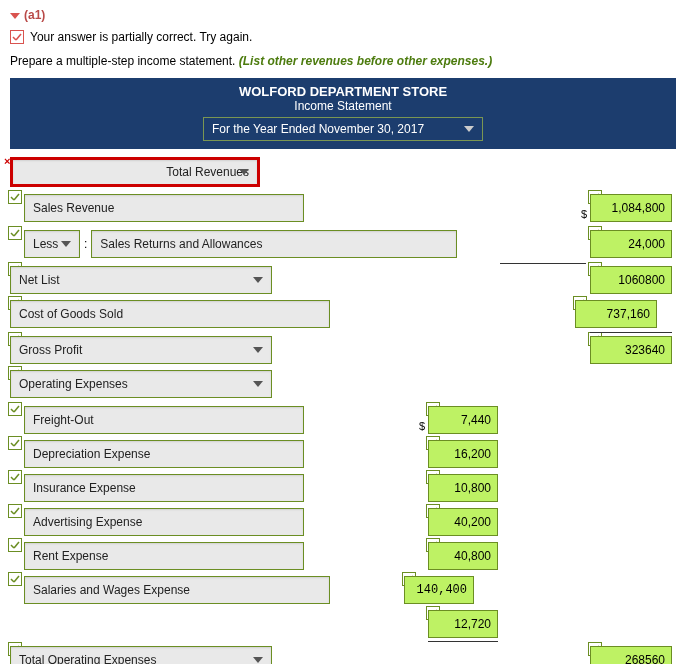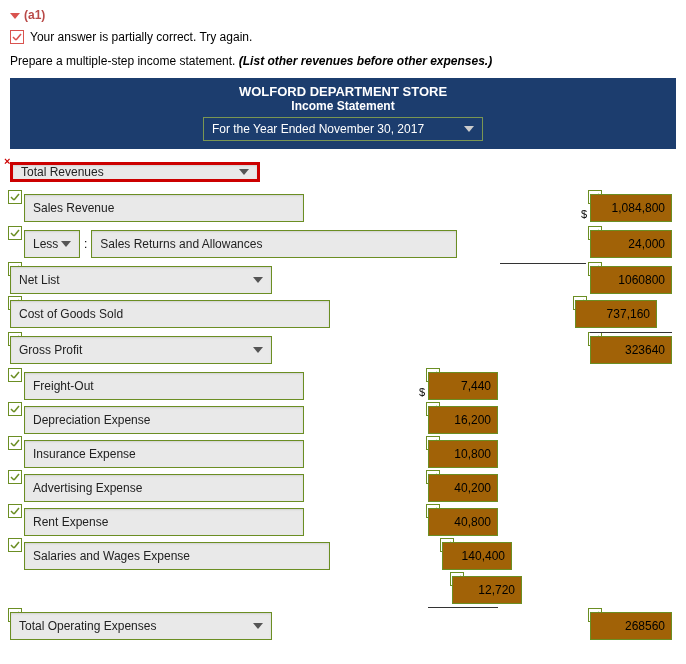--- a/index.html
+++ b/index.html
@@ -3,33 +3,33 @@
 <meta charset="utf-8">
 <style>
   * { box-sizing: border-box; margin: 0; padding: 0; }
   body { font-family: Verdana, Arial, sans-serif; font-size: 12px; background: #fff; width: 686px; }
   .caret-down { display:inline-block; width:0;height:0;border-left:5px solid transparent;border-right:5px solid transparent;border-top:6px solid #d9534f; margin-right:4px; vertical-align:middle;}
   .caret-down-dark { display:inline-block; width:0;height:0;border-left:5px solid transparent;border-right:5px solid transparent;border-top:6px solid #555; vertical-align:middle;}
   .a1 { color:#b94a48; font-weight:bold; padding:8px 10px 4px 10px; }
   .feedback { padding:4px 10px 10px 10px; display:flex; align-items:center; gap:6px; }
   .feedback-icon { width:14px; height:14px; border:1px solid #d9534f; display:inline-flex; align-items:center; justify-content:center; color:#d9534f; font-weight:bold; font-size:10px;}
   .instruction { padding:0 10px 10px 10px; }
-  .note { color:#000000; font-style:italic; font-weight:bold; }
+  .note { color:#4d7c0f; font-style:italic; font-weight:bold; }
   .header-blue { background:#1c3d6e; color:#fff; text-align:center; padding:6px 0 8px 0; margin:0 10px; }
   .header-blue .title { font-weight:bold; font-size:13px; }
-  .header-blue .subtitle { font-weight:bold; font-size:12px; }
+  .header-blue .subtitle { font-weight:normal; font-size:12px; }
   .date-select { display:inline-flex; align-items:center; background:#1c3d6e; border:1px solid #7a9652; color:#fff; padding:4px 8px; margin-top:4px; font-size:12px; gap:40px;}
   .worksheet { padding:8px 10px; position:relative; }
   .row { display:flex; align-items:center; margin-bottom:4px; height:30px; position:relative; }
   .check { width:14px; height:14px; border:1px solid #6b8e23; display:inline-flex; align-items:center; justify-content:center; color:#6b8e23; font-size:10px; background:#fff; position:absolute; top:-4px; }
   .check-green svg line { stroke:#6b8e23; }
   .field { background:#e9e9e9; border:1px solid #6b8e23; box-shadow:inset 0 1px 2px rgba(0,0,0,.1); height:28px; display:flex; align-items:center; padding:0 8px; font-size:12px; color:#222; position:relative; }
   .field.select::after { content:""; position:absolute; right:8px; top:50%; margin-top:-3px; width:0;height:0;border-left:5px solid transparent;border-right:5px solid transparent;border-top:6px solid #555;}
   .field.error { border:3px solid #c00; }
-  .val { background:#a16207; border:1px solid #6b8e23; height:28px; display:flex; align-items:center; justify-content:flex-end; padding:0 6px; font-size:12px; position:relative; }
+  .val { background:#bef264; border:1px solid #6b8e23; height:28px; display:flex; align-items:center; justify-content:flex-end; padding:0 6px; font-size:12px; position:relative; }
   .lbl-wrap { position:relative; display:inline-block; }
   .val-wrap { position:relative; display:inline-block; }
   .colon { padding:0 4px; }
   .dollar { position:absolute; left:-9px; bottom:2px; font-size:11px; }
   .close-x { position:absolute; left:0; top:-2px; width:12px; height:12px; color:#c00; font-weight:bold; font-size:11px;}
 </style>
 </head>
 <body>
 
 <div class="a1">
@@ -58,21 +58,21 @@
     <span>For the Year Ended November 30, 2017</span>
     <span class="caret-down-dark" style="border-top-color:#ccc;"></span>
   </div>
 </div>
 
 <div class="worksheet">
 
   <div class="row" style="margin-left:-6px;">
     <span class="close-x">×</span>
     <div class="lbl-wrap" style="margin-left:6px;">
-      <div class="field select error" style="width:250px;height:20px;">
+      <div class="field select error" style="width:250px;height:30px;justify-content:flex-end;">
         <span>Total Revenues</span>
       </div>
     </div>
   </div>
 
   <div class="row" style="margin-top:6px;">
     <div class="lbl-wrap" style="margin-left:14px;">
       <span class="check check-green" style="left:-16px;">
         <svg width="10" height="10" viewBox="0 0 10 10">
             <line x1="1" y1="5" x2="4" y2="8" stroke-width="1.5"></line>
@@ -198,20 +198,33 @@
             <line x1="4" y1="8" x2="9" y2="2" stroke-width="1.5"></line>
           </svg>
       </span>
       <div style="position:absolute;top:-4px;left:0;width:82px;border-top:1px solid #333;"></div>
       <div class="val" style="width:82px;">
         <span>323640</span>
       </div>
     </div>
   </div>
 
+  <div class="row" style="margin-top:4px;">
+    <div class="lbl-wrap" style="margin-left:0;">
+      <span class="check check-green" style="left:-2px;">
+        <svg width="10" height="10" viewBox="0 0 10 10">
+            <line x1="1" y1="5" x2="4" y2="8" stroke-width="1.5"></line>
+            <line x1="4" y1="8" x2="9" y2="2" stroke-width="1.5"></line>
+          </svg>
+      </span>
+      <div class="field select" style="width:262px;">
+        <span>Operating Expenses</span>
+      </div>
+    </div>
+  </div>
 
   <div class="row" style="margin-top:6px;">
     <div class="lbl-wrap" style="margin-left:14px;">
       <span class="check check-green" style="left:-16px;">
         <svg width="10" height="10" viewBox="0 0 10 10">
             <line x1="1" y1="5" x2="4" y2="8" stroke-width="1.5"></line>
             <line x1="4" y1="8" x2="9" y2="2" stroke-width="1.5"></line>
           </svg>
         </span>
       <div class="field" style="width:280px;">
@@ -337,35 +350,35 @@
       <span class="check check-green" style="left:-16px;">
           <svg width="10" height="10" viewBox="0 0 10 10">
             <line x1="1" y1="5" x2="4" y2="8" stroke-width="1.5"></line>
             <line x1="4" y1="8" x2="9" y2="2" stroke-width="1.5"></line>
           </svg>
         </span>
       <div class="field" style="width:306px;">
           <span>Salaries and Wages Expense</span>
         </div>
     </div>
-    <div class="val-wrap" style="position:absolute;left:432px;">
+    <div class="val-wrap" style="position:absolute;left:394px;font-family:Liberation Mono, monospace;">
       <span class="check check-green" style="left:-2px;">
           <svg width="10" height="10" viewBox="0 0 10 10">
             <line x1="1" y1="5" x2="4" y2="8" stroke-width="1.5"></line>
             <line x1="4" y1="8" x2="9" y2="2" stroke-width="1.5"></line>
           </svg>
         </span>
       <div class="val" style="width:70px;">
           <span>140,400</span>
         </div>
     </div>
   </div>
 
   <div class="row" style="margin-top:4px;">
-    <div class="val-wrap" style="position:absolute;left:442px;">
+    <div class="val-wrap" style="position:absolute;left:418px;">
       <span class="check check-green" style="left:-2px;">
           <svg width="10" height="10" viewBox="0 0 10 10">
             <line x1="1" y1="5" x2="4" y2="8" stroke-width="1.5"></line>
             <line x1="4" y1="8" x2="9" y2="2" stroke-width="1.5"></line>
           </svg>
         </span>
       <div class="val" style="width:70px;">
           <span>12,720</span>
         </div>
     </div>

